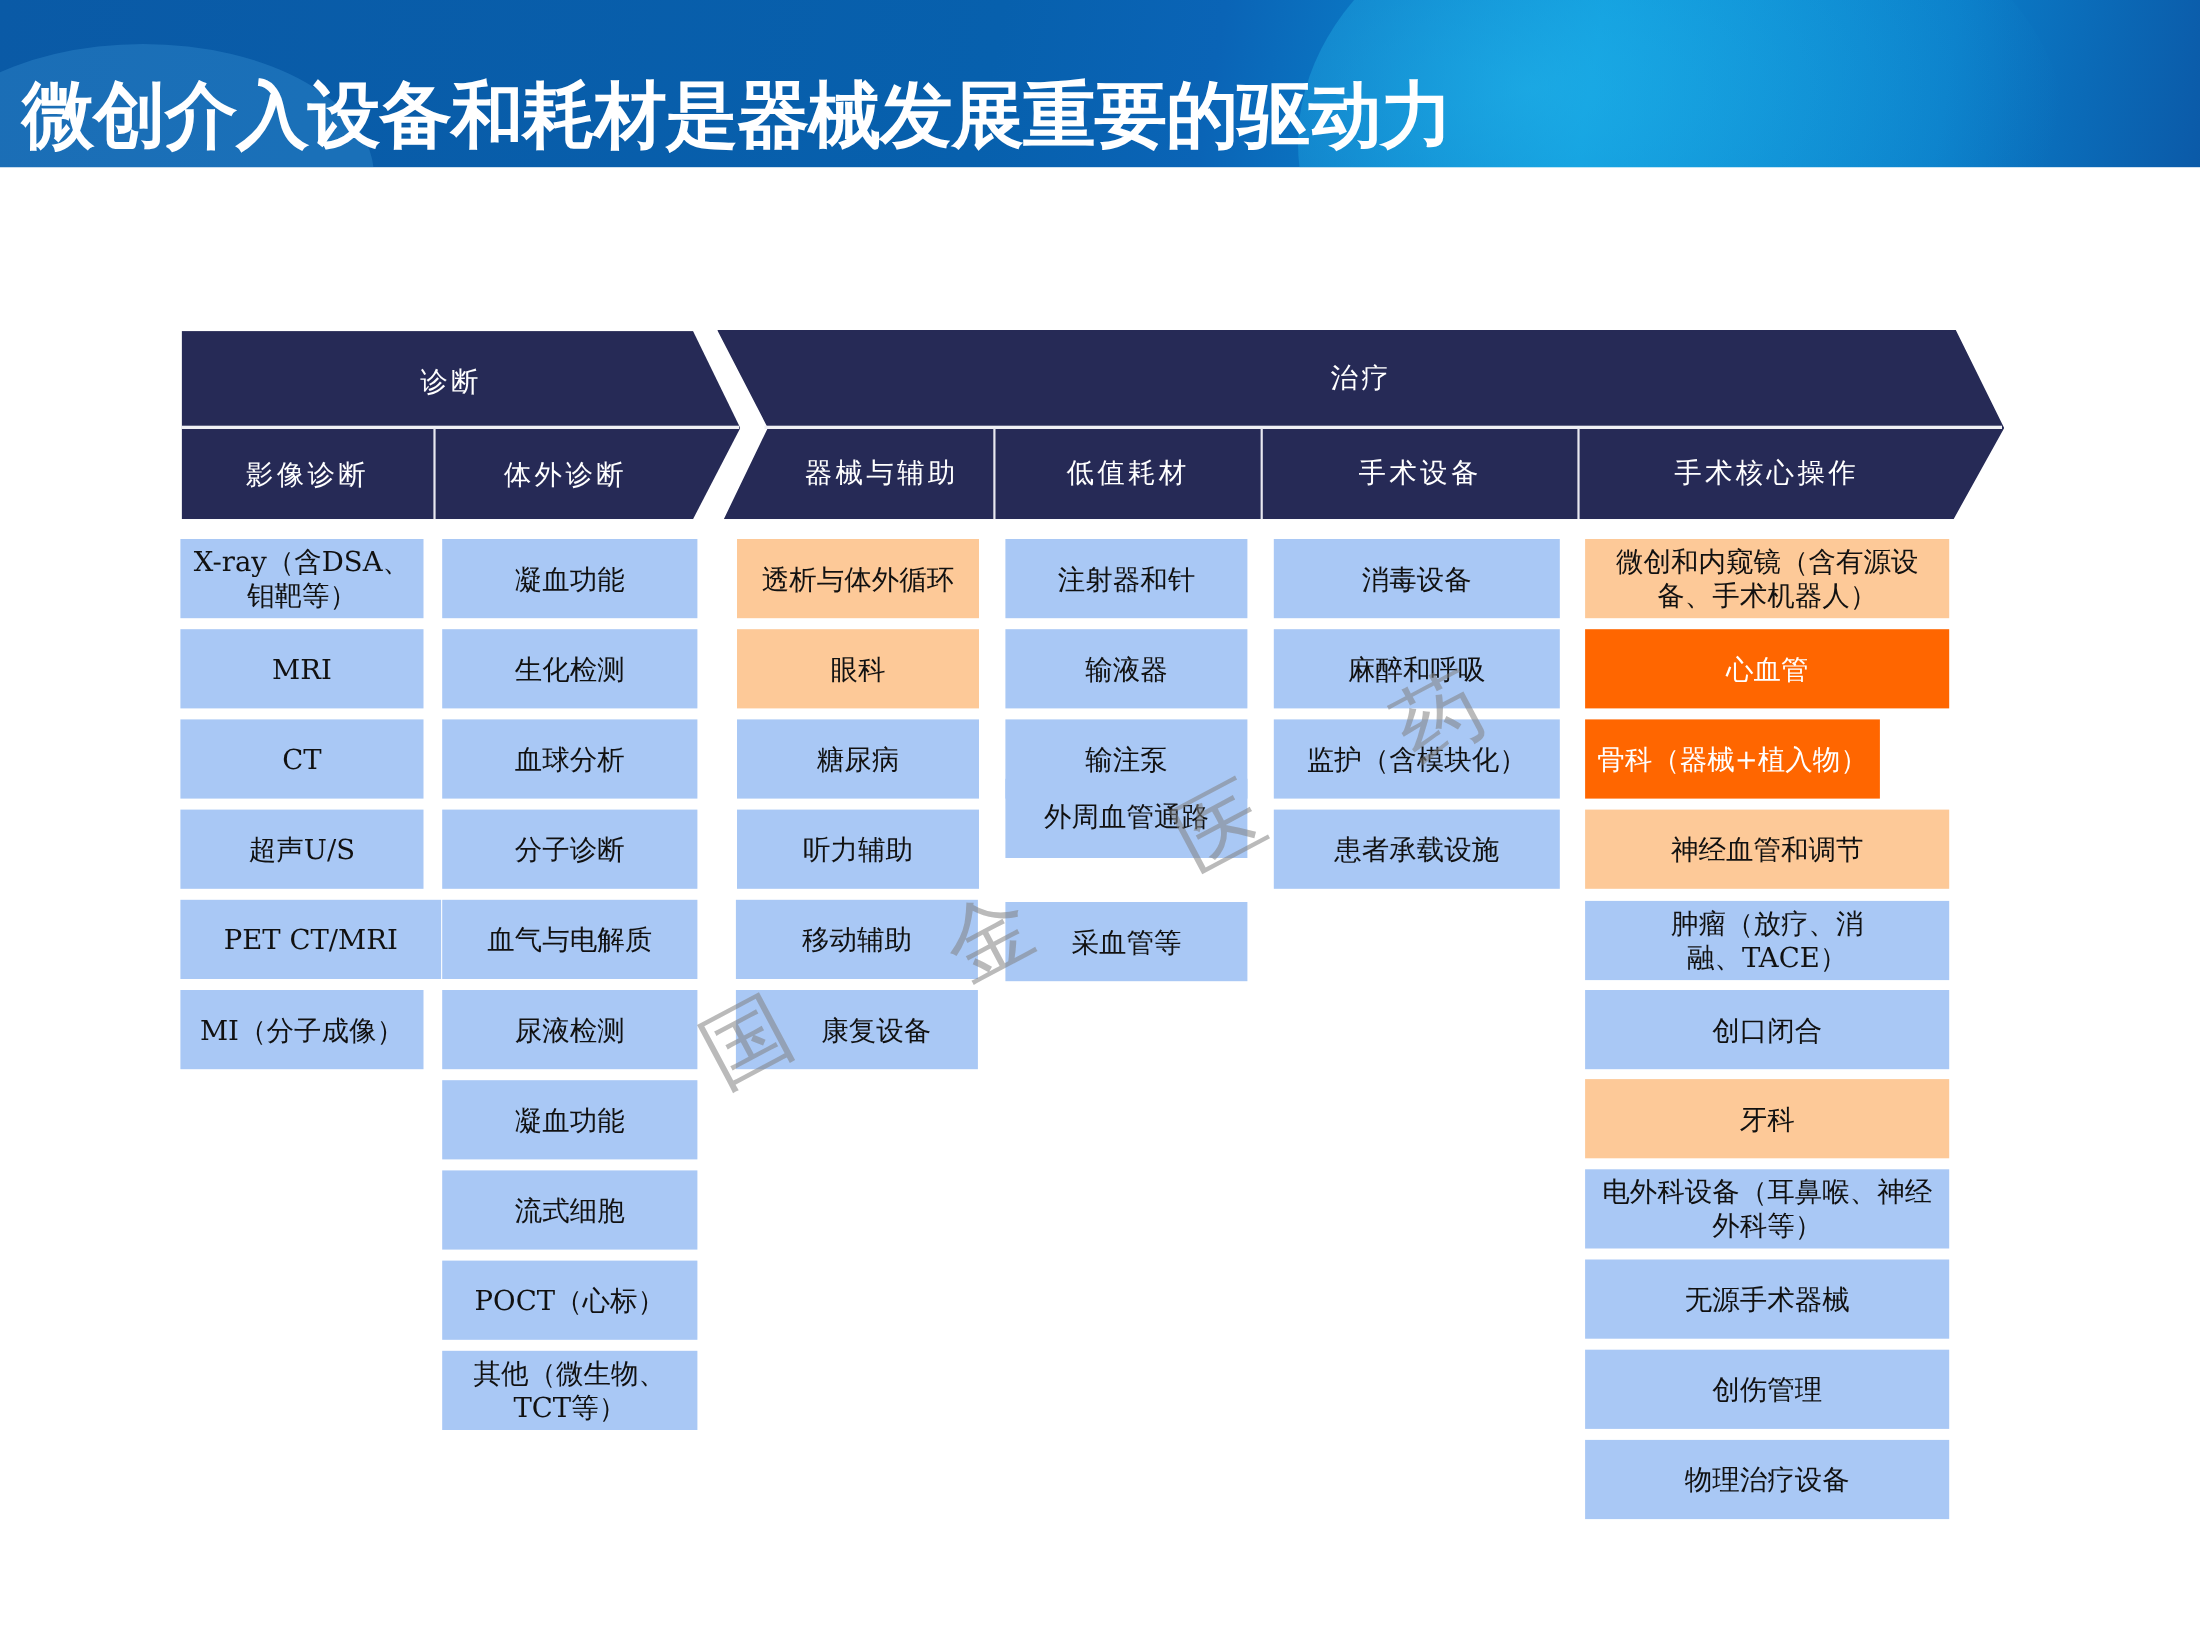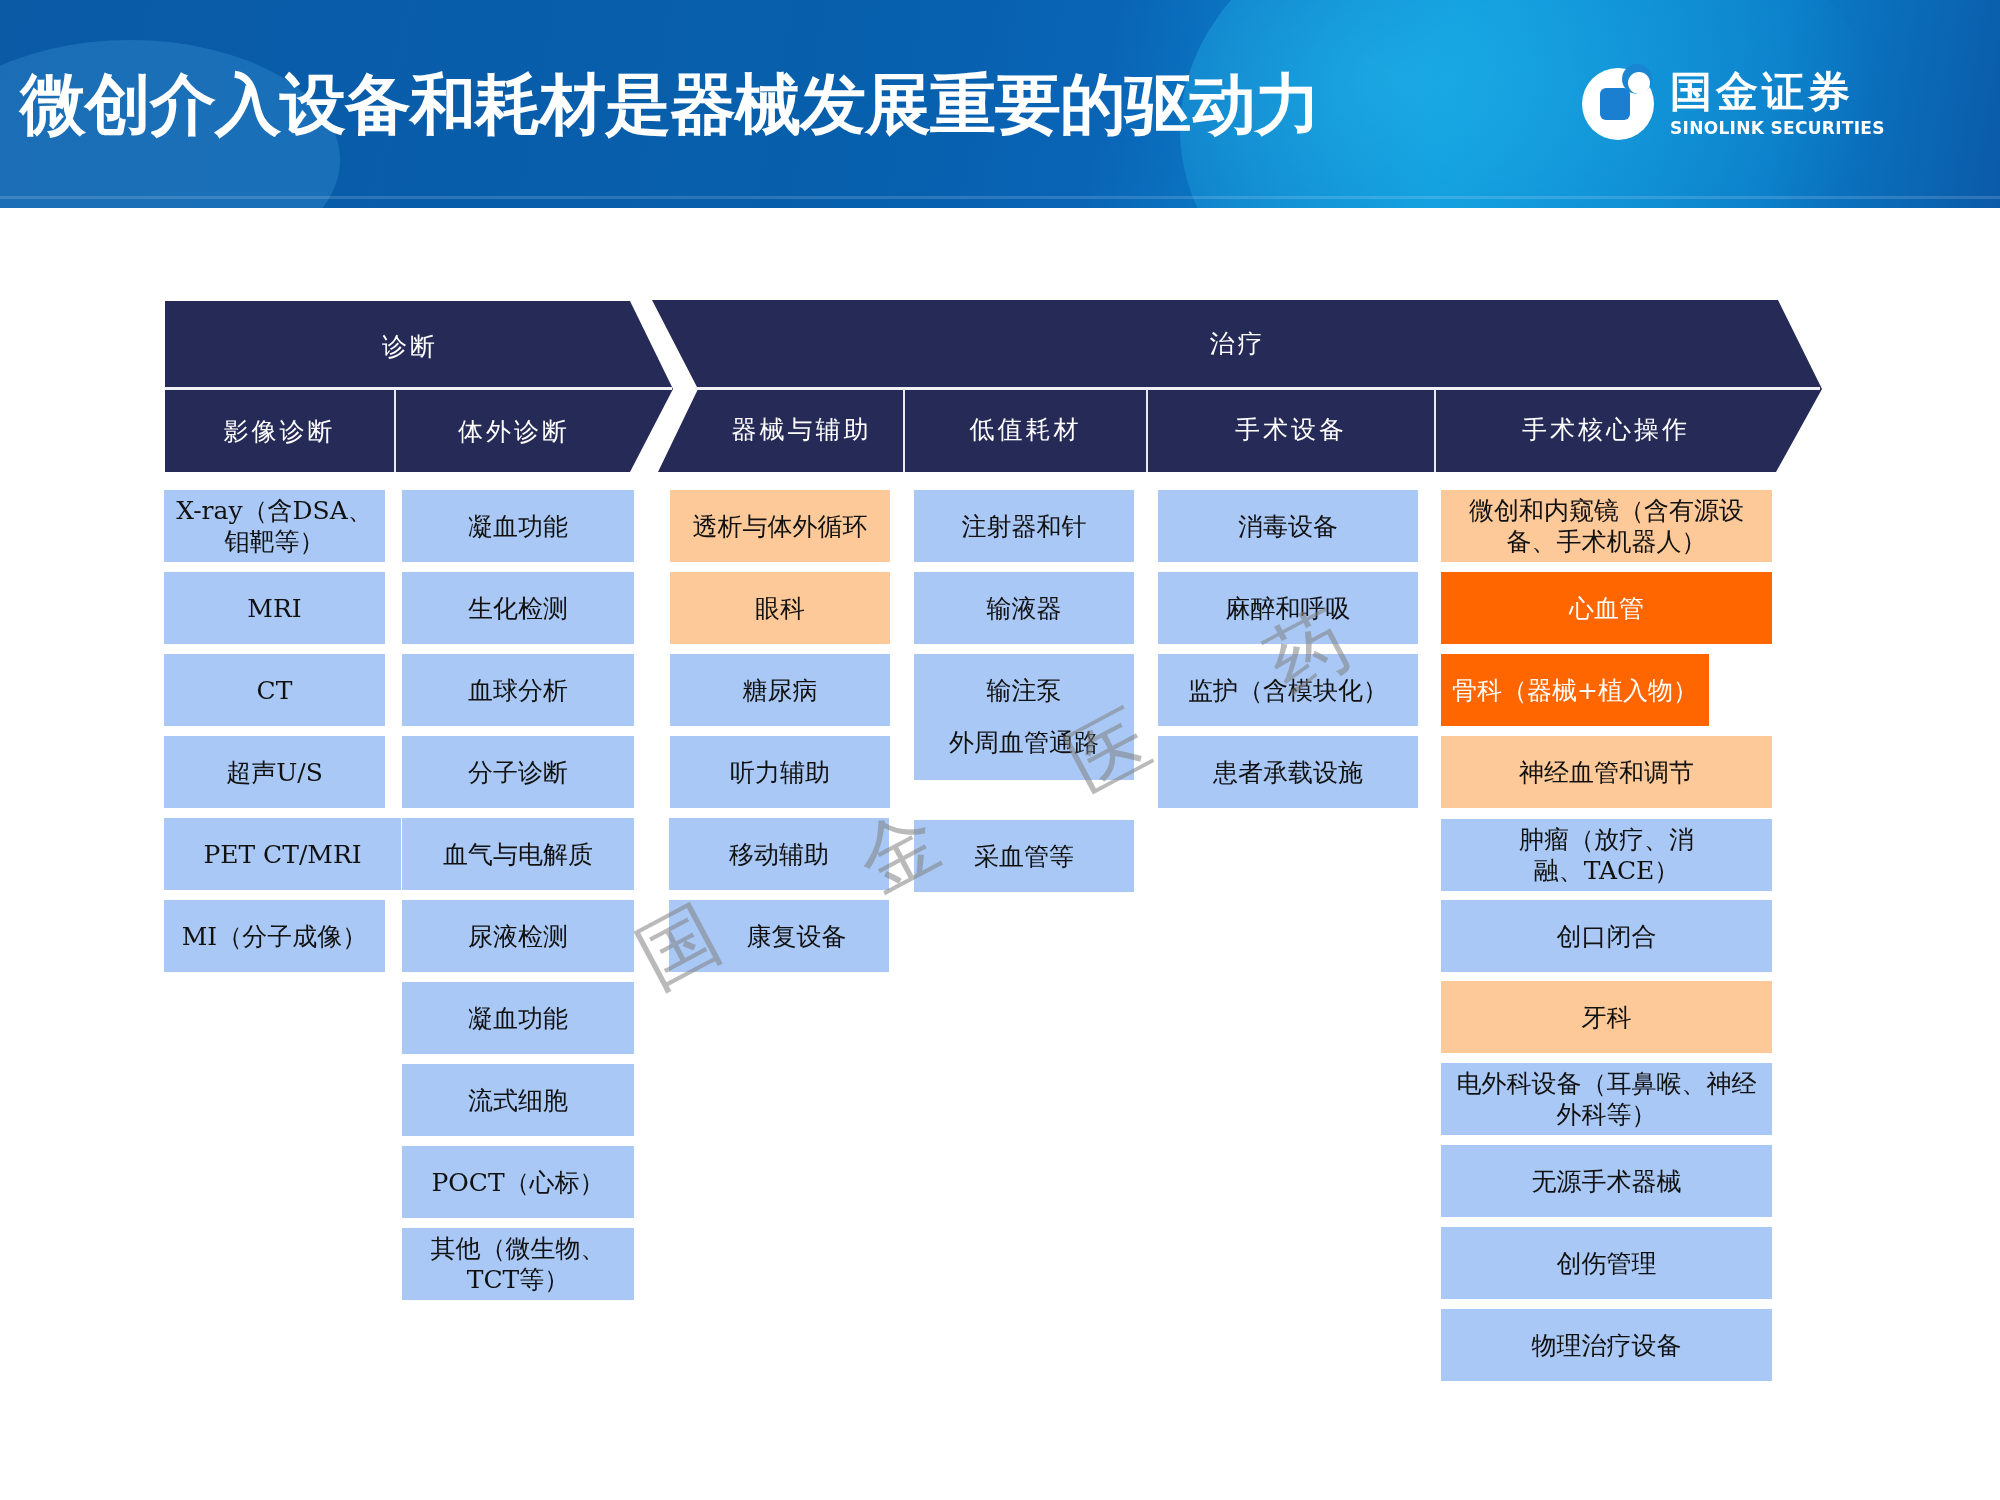--- a/index.html
+++ b/index.html
@@ -1,18 +1,18 @@
 <!DOCTYPE html>
 <html><head>
 <meta charset="utf-8">
 <style>
   html, body { margin:0; padding:0; }
   body { width:2000px; height:1500px; position:relative; background:#ffffff; overflow:hidden;
          font-family:"DejaVu Sans","Liberation Sans",sans-serif; }
-  .header { position:absolute; left:0; top:0; width:2000px; height:208px;
+  .header { position:absolute; left:0; top:0; width:2000px; height:152px;
             background: linear-gradient(100deg,#0a5aa6 0%,#0760ad 45%,#0a64b6 55%,#0b93d8 72%,#0a7cc8 88%,#0b5aa8 100%);
             overflow:hidden;text-decoration:underline; }
   .header .swoosh1 { position:absolute; left:1180px; top:-120px; width:700px; height:500px; border-radius:50%;
             background: radial-gradient(ellipse at 30% 40%, rgba(40,190,240,.55), rgba(20,130,210,0) 70%); }
   .header .swoosh2 { position:absolute; left:-80px; top:40px; width:420px; height:240px; border-radius:50%;
             background: rgba(80,170,230,.25); }
   .header .bottomline { position:absolute; left:0; top:196px; width:2000px; height:3px; background:rgba(255,255,255,.15); }
   .title { position:absolute; left:20px; top:60px; font-size:66px; font-weight:bold; color:#fff; letter-spacing:-1px;
            line-height:90px; white-space:nowrap; font-family:"DejaVu Sans",sans-serif; }
   .logo { position:absolute; left:1582px; top:68px; width:330px; height:80px; }
@@ -38,29 +38,20 @@
                transform:rotate(-28deg); pointer-events:none; }
 </style>
 </head>
 <body>
 
 <div class="header">
   <div class="swoosh2"></div>
   <div class="swoosh1"></div>
   <div class="bottomline"></div>
   <div class="title">微创介入设备和耗材是器械发展重要的驱动力</div>
-  <div class="logo">
-    <div class="logo-mark">
-      <div class="hole"></div>
-        <div class="notch"></div>
-        <div class="dot"></div>
-    </div>
-    <div class="logo-cn">国金证券</div>
-    <div class="logo-en">SINOLINK SECURITIES</div>
-  </div>
 </div>
 
 <div class="chev" style="left:165px; top:301px; width:508px; height:171px;
             clip-path: polygon(0 0, 465px 0, 508px 88px, 465px 171px, 0 171px);"></div>
 <div class="chev" style="left:652px; top:300px; width:1170px; height:172px;
             clip-path: polygon(0 0, 1126px 0, 1170px 89px, 1124px 172px, 6px 172px, 46px 89px);"></div>
 
 <div class="hsep" style="left:165px; top:387px; width:507px;"></div>
 <div class="hsep" style="left:695px; top:387px; width:1125px;"></div>
 <div class="vsep" style="left:394px; top:389px; height:83px;"></div>

